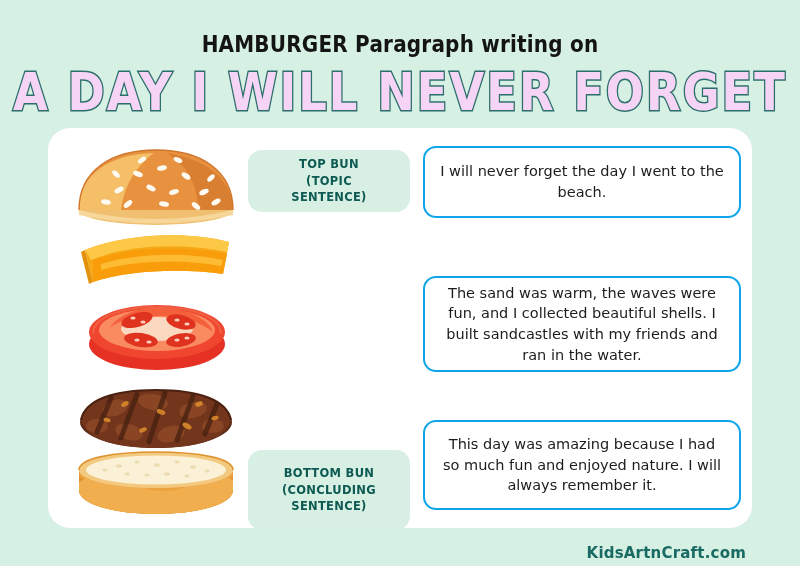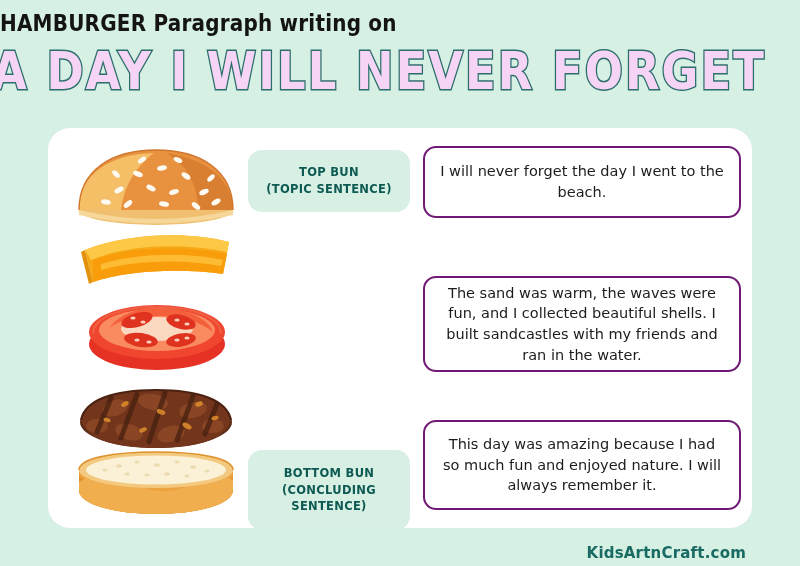--- a/index.html
+++ b/index.html
@@ -11,21 +11,22 @@
     height: 566px;
     background: #d6f0e4;
     font-family: "Liberation Sans", sans-serif;
     overflow: hidden;
     position: relative;
   }
 
   
   .header {
     width: 100%;
-    padding-top: 13px;
+    text-align: center;
+    padding-top: 34px;
     box-sizing: border-box;
   }
   .kicker {
     font-family: "DejaVu Sans", sans-serif;
     font-size: 20px;
     font-weight: 700;
     color: #141414;
     letter-spacing: 0.2px;
     line-height: 1;
     transform: scaleY(1.12);
@@ -79,30 +80,30 @@
     font-family: "DejaVu Sans", sans-serif;
     font-weight: 700;
     font-size: 11.5px;
     letter-spacing: 0.3px;
     line-height: 1.45;
     text-align: center;
     display: flex;
     align-items: center;
     justify-content: center;
     box-sizing: border-box;
-    padding: 10px 12px;
+    padding: 10px 20px;
   }
   .label-box span { display: block; white-space: pre-line; }
 
   
   .sentence-box {
     position: absolute;
     left: 375px;
     width: 318px;
-    border: 2px solid #701a75;
+    border: 2px solid #0ea5e9;
     border-radius: 13px;
     background: #ffffff;
     color: #1c1c1c;
     font-family: "DejaVu Sans", sans-serif;
     font-size: 14.5px;
     line-height: 1.42;
     text-align: center;
     display: flex;
     align-items: center;
     justify-content: center;

